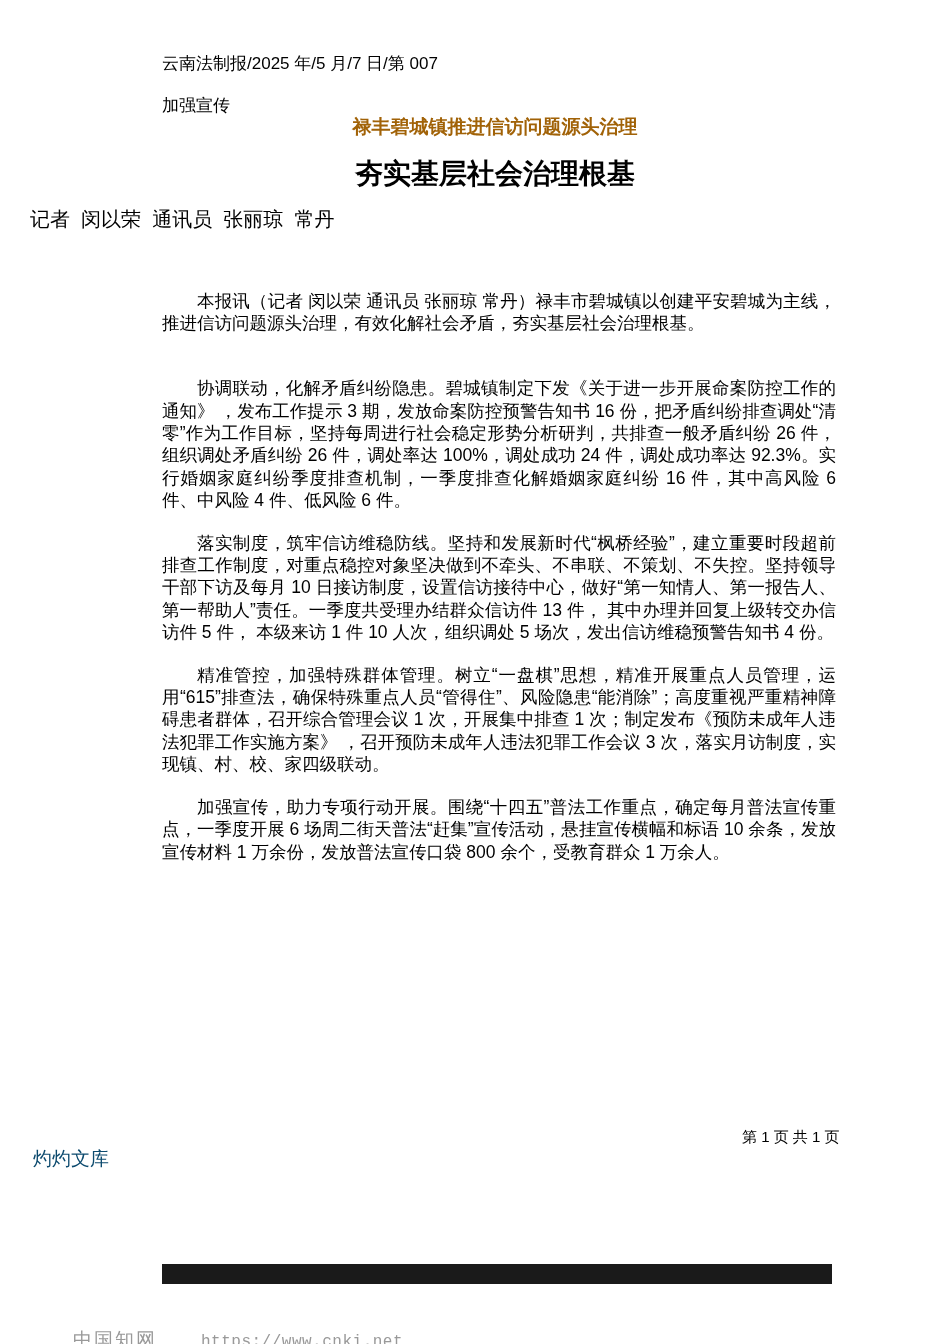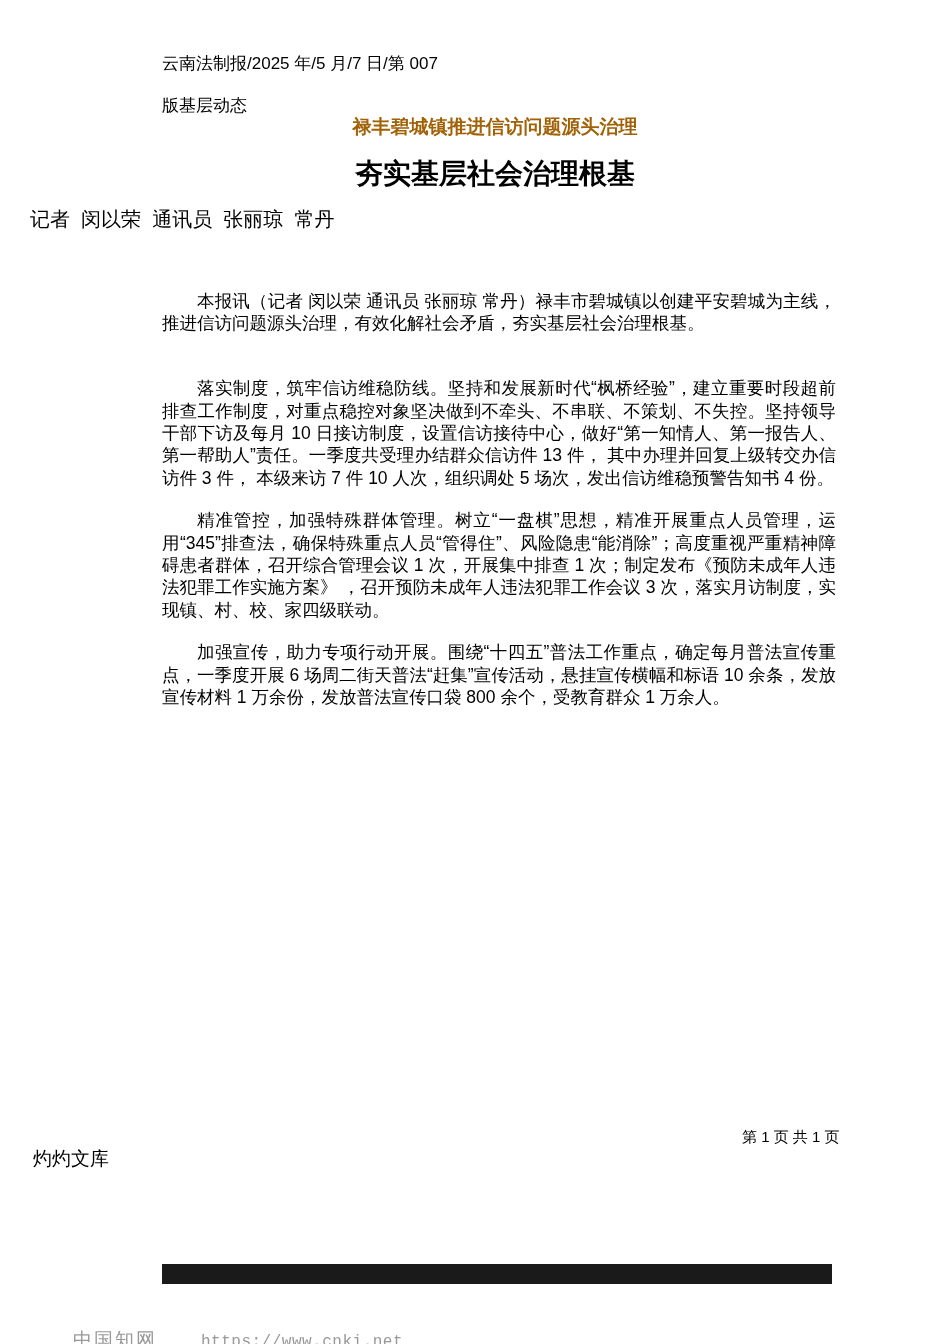--- a/index.html
+++ b/index.html
@@ -75,21 +75,21 @@
     font-size: 15px;
     white-space: pre-wrap;
     color: #000000;
     text-align: right;
   }
   .library-label {
     position: absolute;
     left: 3px;
     top: 1116px;
     font-size: 19px;
-    color: #000000;
+    color: #0c4a6e;
   }
   .footer-rule {
     position: absolute;
     left: 142px;
     top: 1244px;
     width: 670px;
     height: 2px;
     background: #1a1a1a;
   }
   .watermark {
@@ -112,33 +112,34 @@
     text-align: right;
   }
 </style>
 </head>
 <body>
 
 <div class="page">
 
   <div class="source-header">
     <div>云南法制报/2025 年/5 月/7 日/第 007</div>
-    <div>版基层动态</div>
+    <div>加强宣传</div>
   </div>
 
   <div class="kicker">禄丰碧城镇推进信访问题源头治理</div>
 
   <h1 class="main-title">夯实基层社会治理根基</h1>
 
   <div class="byline">记者  闵以荣  通讯员  张丽琼  常丹</div>
 
   <div class="article-body">
     <p class="lede">本报讯（记者 闵以荣 通讯员 张丽琼 常丹）禄丰市碧城镇以创建平安碧城为主线，推进信访问题源头治理，有效化解社会矛盾，夯实基层社会治理根基。</p>
-    <p>落实制度，筑牢信访维稳防线。坚持和发展新时代“枫桥经验”，建立重要时段超前排查工作制度，对重点稳控对象坚决做到不牵头、不串联、不策划、不失控。坚持领导干部下访及每月 10 日接访制度，设置信访接待中心，做好“第一知情人、第一报告人、第一帮助人”责任。一季度共受理办结群众信访件 13 件， 其中办理并回复上级转交办信访件 3 件， 本级来访 7 件 10 人次，组织调处 5 场次，发出信访维稳预警告知书 4 份。</p>
-    <p>精准管控，加强特殊群体管理。树立“一盘棋”思想，精准开展重点人员管理，运用“345”排查法，确保特殊重点人员“管得住”、风险隐患“能消除”；高度重视严重精神障碍患者群体，召开综合管理会议 1 次，开展集中排查 1 次；制定发布《预防未成年人违法犯罪工作实施方案》 ，召开预防未成年人违法犯罪工作会议 3 次，落实月访制度，实现镇、村、校、家四级联动。</p>
+    <p>协调联动，化解矛盾纠纷隐患。碧城镇制定下发《关于进一步开展命案防控工作的通知》 ，发布工作提示 3 期，发放命案防控预警告知书 16 份，把矛盾纠纷排查调处“清零”作为工作目标，坚持每周进行社会稳定形势分析研判，共排查一般矛盾纠纷 26 件，组织调处矛盾纠纷 26 件，调处率达 100%，调处成功 24 件，调处成功率达 92.3%。实行婚姻家庭纠纷季度排查机制，一季度排查化解婚姻家庭纠纷 16 件，其中高风险 6 件、中风险 4 件、低风险 6 件。</p>
+    <p>落实制度，筑牢信访维稳防线。坚持和发展新时代“枫桥经验”，建立重要时段超前排查工作制度，对重点稳控对象坚决做到不牵头、不串联、不策划、不失控。坚持领导干部下访及每月 10 日接访制度，设置信访接待中心，做好“第一知情人、第一报告人、第一帮助人”责任。一季度共受理办结群众信访件 13 件， 其中办理并回复上级转交办信访件 5 件， 本级来访 1 件 10 人次，组织调处 5 场次，发出信访维稳预警告知书 4 份。</p>
+    <p>精准管控，加强特殊群体管理。树立“一盘棋”思想，精准开展重点人员管理，运用“615”排查法，确保特殊重点人员“管得住”、风险隐患“能消除”；高度重视严重精神障碍患者群体，召开综合管理会议 1 次，开展集中排查 1 次；制定发布《预防未成年人违法犯罪工作实施方案》 ，召开预防未成年人违法犯罪工作会议 3 次，落实月访制度，实现镇、村、校、家四级联动。</p>
     <p>加强宣传，助力专项行动开展。围绕“十四五”普法工作重点，确定每月普法宣传重点，一季度开展 6 场周二街天普法“赶集”宣传活动，悬挂宣传横幅和标语 10 余条，发放宣传材料 1 万余份，发放普法宣传口袋 800 余个，受教育群众 1 万余人。</p>
   </div>
 
   <div class="page-indicator">第 1 页 共 1 页</div>
 
   <div class="library-label">灼灼文库</div>
 
   <div class="footer-rule"></div>
 
   <div class="watermark" style="color: rgb(153, 153, 153);">

